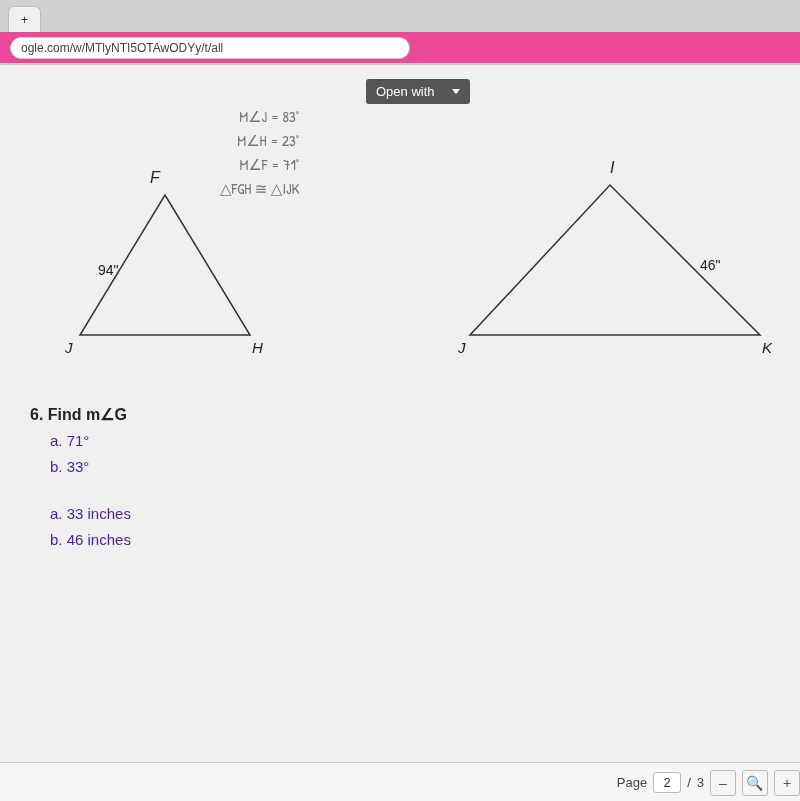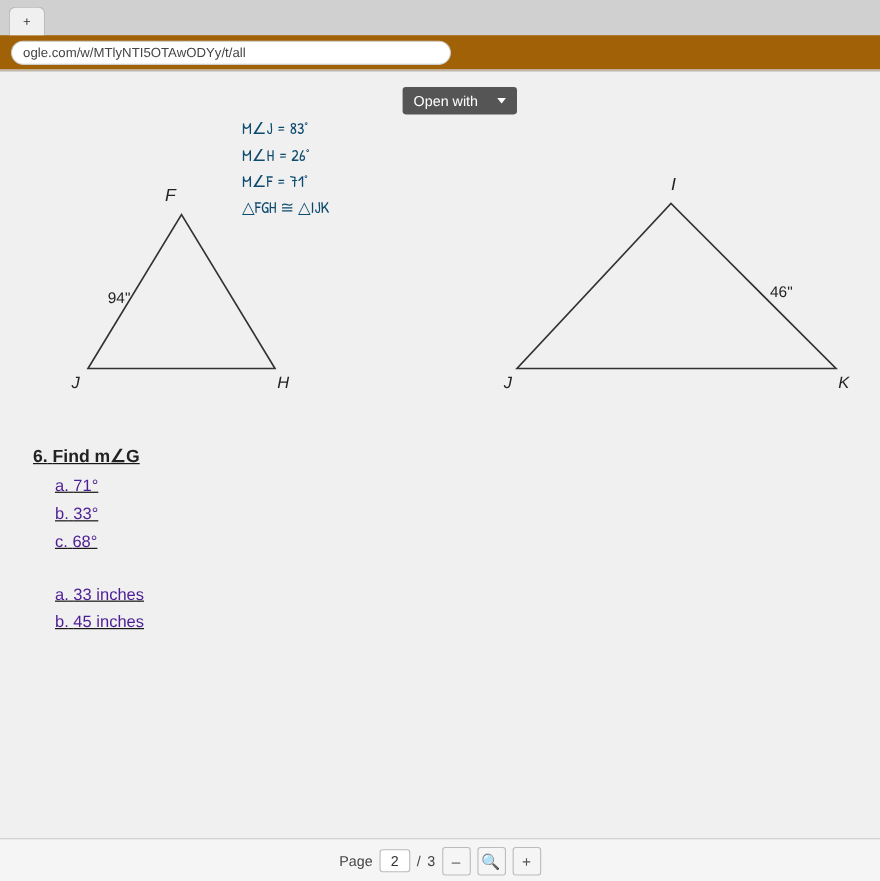--- a/index.html
+++ b/index.html
@@ -29,21 +29,21 @@
       padding: 4px 12px;
       font-size: 12px;
       color: #333;
       border: 1px solid #bbb;
       border-bottom: none;
       height: 26px;
       display: flex;
       align-items: center;
     }
     .address-bar {
-      background: #a16207;
+      background: #ec4899;
       height: 32px;
       display: flex;
       align-items: center;
       padding: 0 10px;
       border-bottom: 1px solid #ccc;
     }
     .address-input {
       font-size: 12px;
       color: #444;
       background: white;
@@ -98,36 +98,36 @@
       height: 310px;
     }
 
     
     .notes-area {
       position: absolute;
       top: 40px;
       left: 220px;
       font-family: 'Patrick Hand', cursive, Arial;
       font-size: 15px;
-      color: #0c4a6e;
+      color: #737373;
       line-height: 1.6;
+      text-align: right;
     }
 
     
     .questions-area {
       position: absolute;
       top: 340px;
       left: 30px;
       right: 30px;
       bottom: 50px;
     }
 
     .question {
       margin-bottom: 22px;
-      text-decoration: underline;
     }
     .question-title {
       font-size: 16px;
       font-weight: bold;
       color: #222;
       margin-bottom: 4px;
     }
     .answer-option {
       font-size: 15px;
       color: #4c1d95;
@@ -139,21 +139,21 @@
     .bottom-toolbar {
       position: absolute;
       bottom: 0;
       left: 0;
       right: 0;
       height: 40px;
       background: #f5f5f5;
       border-top: 1px solid #ccc;
       display: flex;
       align-items: center;
-      justify-content: center;
+      justify-content: flex-end;
       gap: 6px;
     }
 
     .page-label {
       font-size: 13px;
       color: #444;
     }
     .toolbar-btn {
       background: none;
       border: 1px solid #bbb;
@@ -222,54 +222,50 @@
       <text x="600" y="98" font-family="Arial" font-style="italic" font-size="16" fill="#222">I</text>
       <text x="448" y="278" font-family="Arial" font-style="italic" font-size="15" fill="#222">J</text>
       <text x="752" y="278" font-family="Arial" font-style="italic" font-size="15" fill="#222">K</text>
 
       <text x="690" y="195" font-family="Arial" font-size="14" fill="#222">46"</text>
     </svg>
   </div>
 
   <div class="notes-area">
     <div>M∠J = 83°</div>
-    <div>M∠H = 26°</div>
+    <div>M∠H = 23°</div>
     <div>M∠F = 71°</div>
     <div>△FGH ≅ △IJK</div>
   </div>
 
   <div class="questions-area">
 
     <div class="question">
       <div class="question-title">
         <span>6.</span>
         <span>Find m∠G</span>
       </div>
       <div class="answer-option">
         <span>a.</span>
         <span>71°</span>
       </div>
       <div class="answer-option">
         <span>b.</span>
         <span>33°</span>
       </div>
-      <div class="answer-option">
-        <span>c.</span>
-        <span>68°</span>
-      </div>
     </div>
 
     <div class="question">
       <div class="answer-option">
         <span>a.</span>
         <span>33 inches</span>
       </div>
       <div class="answer-option">
         <span>b.</span>
-        <span>45 inches</span>
+        <span>46 inches</span>
       </div>
     </div>
 
   </div>
 
   <div class="bottom-toolbar">
     <span class="page-label">Page</span>
     <span class="page-num-box">2</span>
     <span class="page-label">/</span>
     <span class="page-label">3</span>

